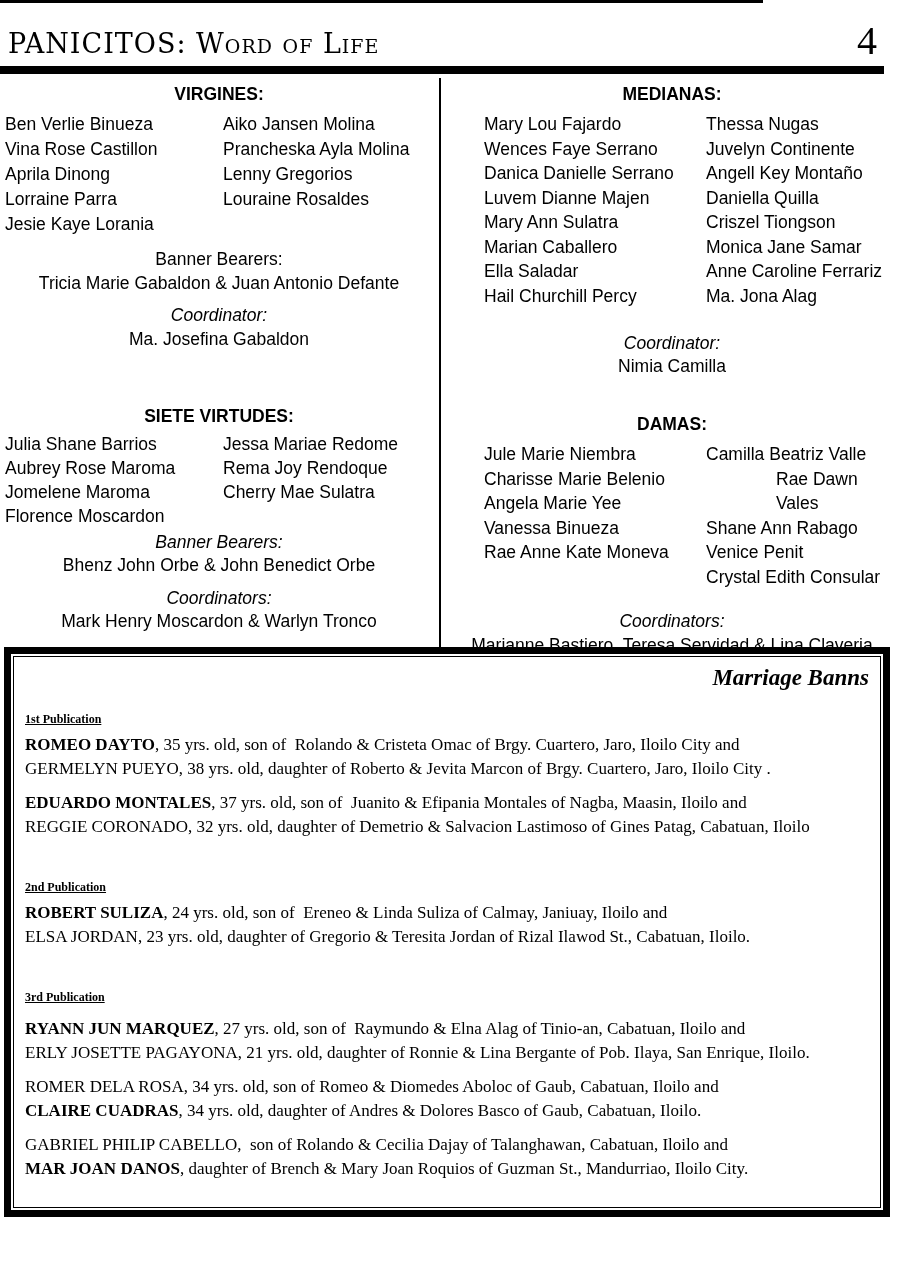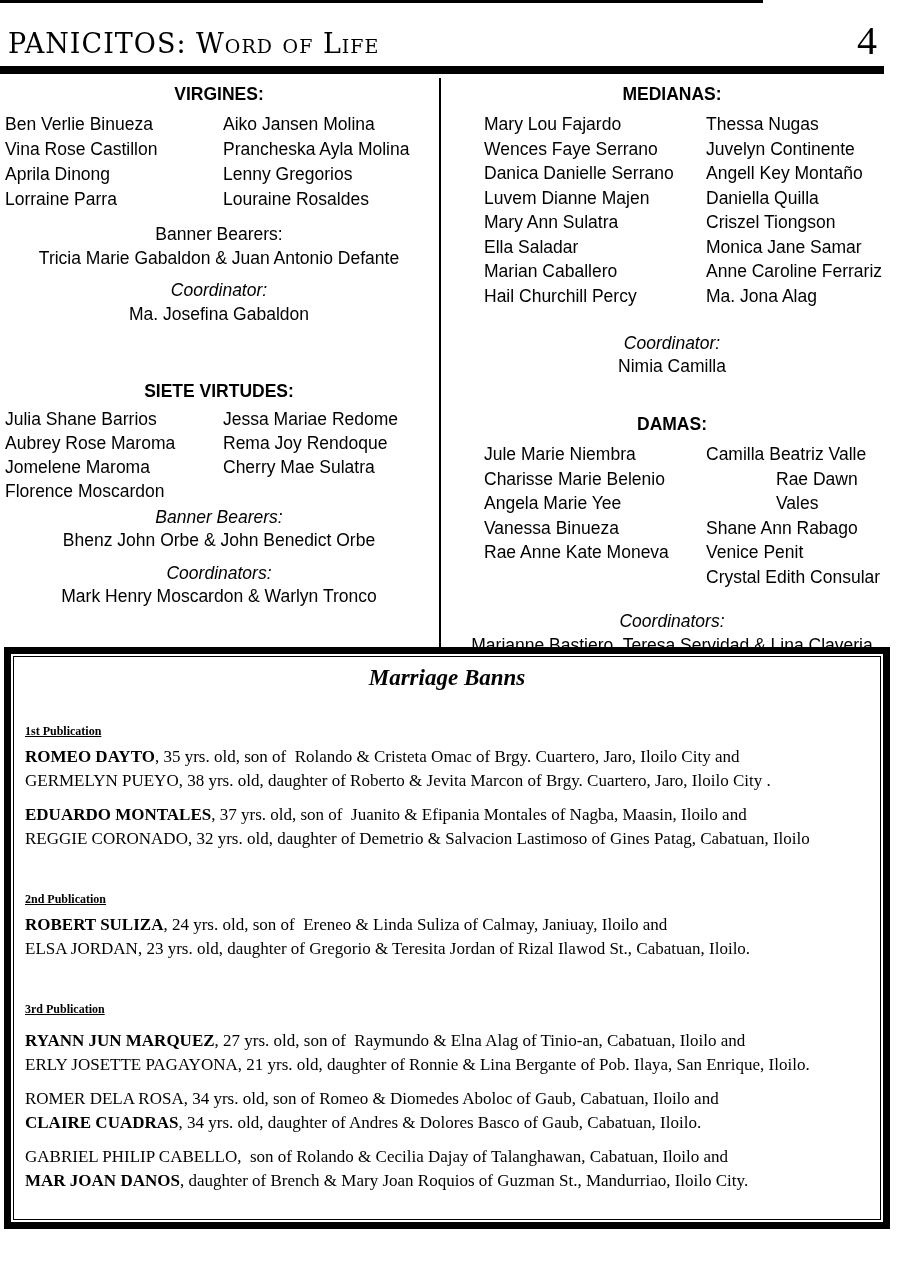--- a/index.html
+++ b/index.html
@@ -44,22 +44,22 @@
   .mt55{margin-top:55px;}
   .indent{margin-left:70px;}
 
   .banns{position:absolute;left:4px;top:647px;width:886px;box-sizing:border-box;}
   .banns-outer{border:7px solid #000;padding:2px;}
   .banns-inner{
     border:1px solid #000;padding:8px 11px 26px 11px;min-height:490px;
     font-family:"Liberation Serif", serif;font-size:17px;
   }
   .banns-title{
-    text-align:center;font-weight:bold;font-style:italic;font-size:23px;line-height:26px;
-    font-family:"Liberation Serif", serif;margin-bottom:28px;
+    text-align:right;font-weight:bold;font-style:italic;font-size:23px;line-height:26px;
+    font-family:"Liberation Serif", serif;margin-bottom:16px;
   }
   .pub + .pub{margin-top:36px;}
   .pub-heading{font-weight:bold;text-decoration:underline;font-size:12px;line-height:24px;margin-bottom:2px;}
   .pub:last-child .pub-heading{margin-bottom:8px;}
   .entry + .entry{margin-top:10px;}
   .entry-line{line-height:24px;white-space:pre-wrap;}
   .bname{font-weight:normal;}
   .bname.bold{font-weight:bold;}
 </style>
 </head>
@@ -72,20 +72,21 @@
 <div class="vdivider"></div>
 
 <div class="col col-left">
   <div class="sec-heading">VIRGINES:</div>
   <div class="grid">
     <div class="g1">
         <div class="name-item">Ben Verlie Binueza</div>
         <div class="name-item">Vina Rose Castillon</div>
         <div class="name-item">Aprila Dinong</div>
         <div class="name-item">Lorraine Parra</div>
+        <div class="name-item">Jesie Kaye Lorania</div>
       </div>
     <div class="g2">
         <div class="name-item">Aiko Jansen Molina</div>
         <div class="name-item">Prancheska Ayla Molina</div>
         <div class="name-item">Lenny Gregorios</div>
         <div class="name-item">Louraine Rosaldes</div>
       </div>
   </div>
   <div class="center lh24 mt10">Banner Bearers:</div>
   <div class="center lh24">Tricia Marie Gabaldon &amp; Juan Antonio Defante</div>
@@ -114,22 +115,22 @@
 
 <div class="col col-right">
   <div class="sec-heading">MEDIANAS:</div>
   <div class="grid">
     <div class="g1">
         <div class="name-item">Mary Lou Fajardo</div>
         <div class="name-item">Wences Faye Serrano</div>
         <div class="name-item">Danica Danielle Serrano</div>
         <div class="name-item">Luvem Dianne Majen</div>
         <div class="name-item">Mary Ann Sulatra</div>
+        <div class="name-item">Marian Caballero</div>
         <div class="name-item">Ella Saladar</div>
-        <div class="name-item">Marian Caballero</div>
         <div class="name-item">Hail Churchill Percy</div>
       </div>
     <div class="g2">
         <div class="name-item">Thessa Nugas</div>
         <div class="name-item">Juvelyn Continente</div>
         <div class="name-item">Angell Key Montaño</div>
         <div class="name-item">Daniella Quilla</div>
         <div class="name-item">Criszel Tiongson</div>
         <div class="name-item">Monica Jane Samar</div>
         <div class="name-item">Anne Caroline Ferrariz</div>

